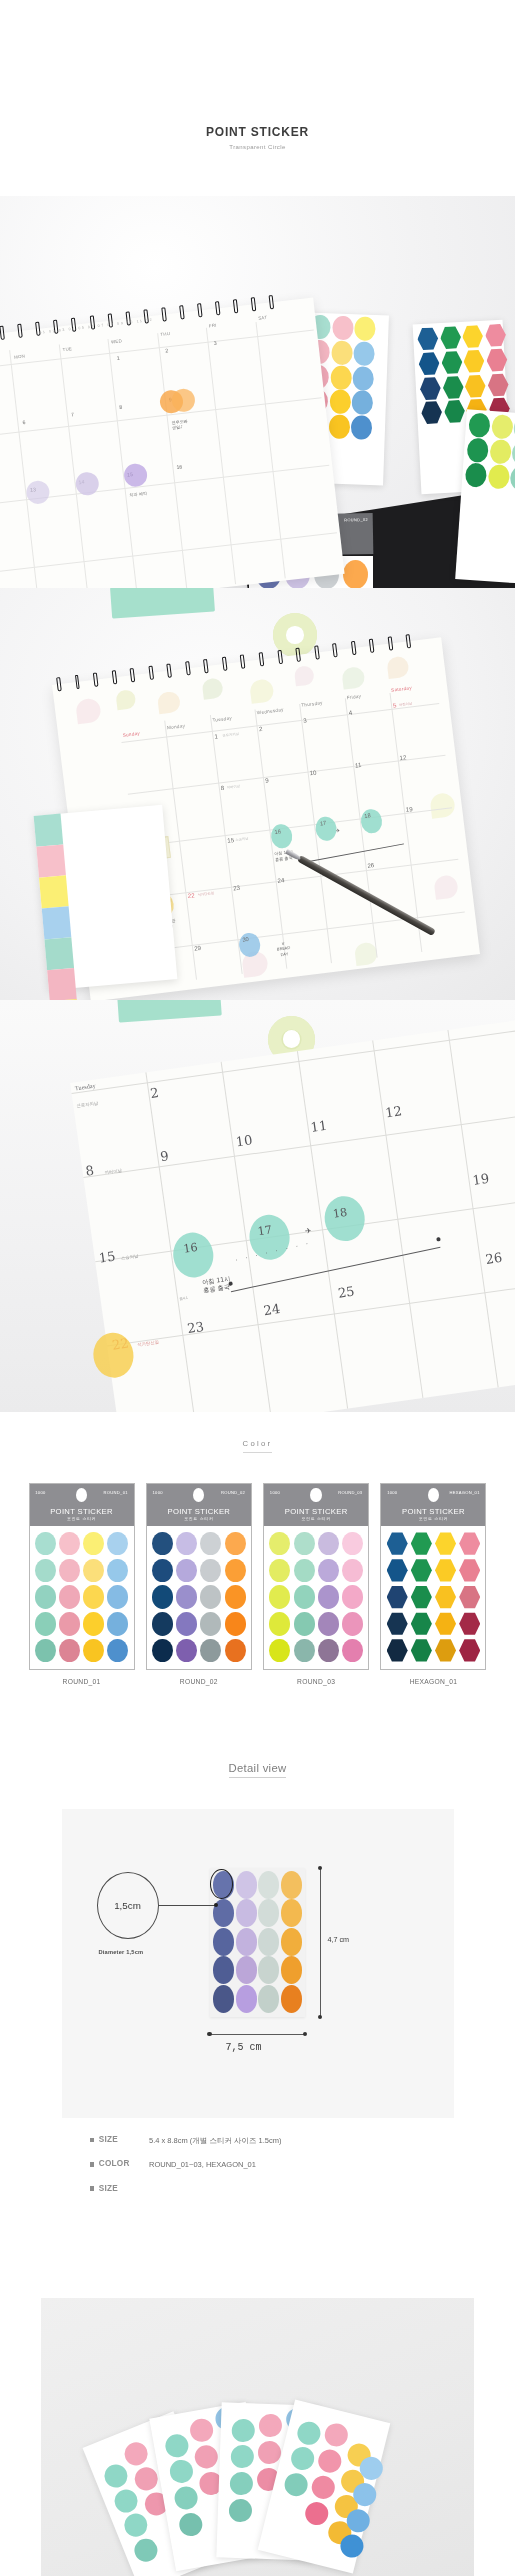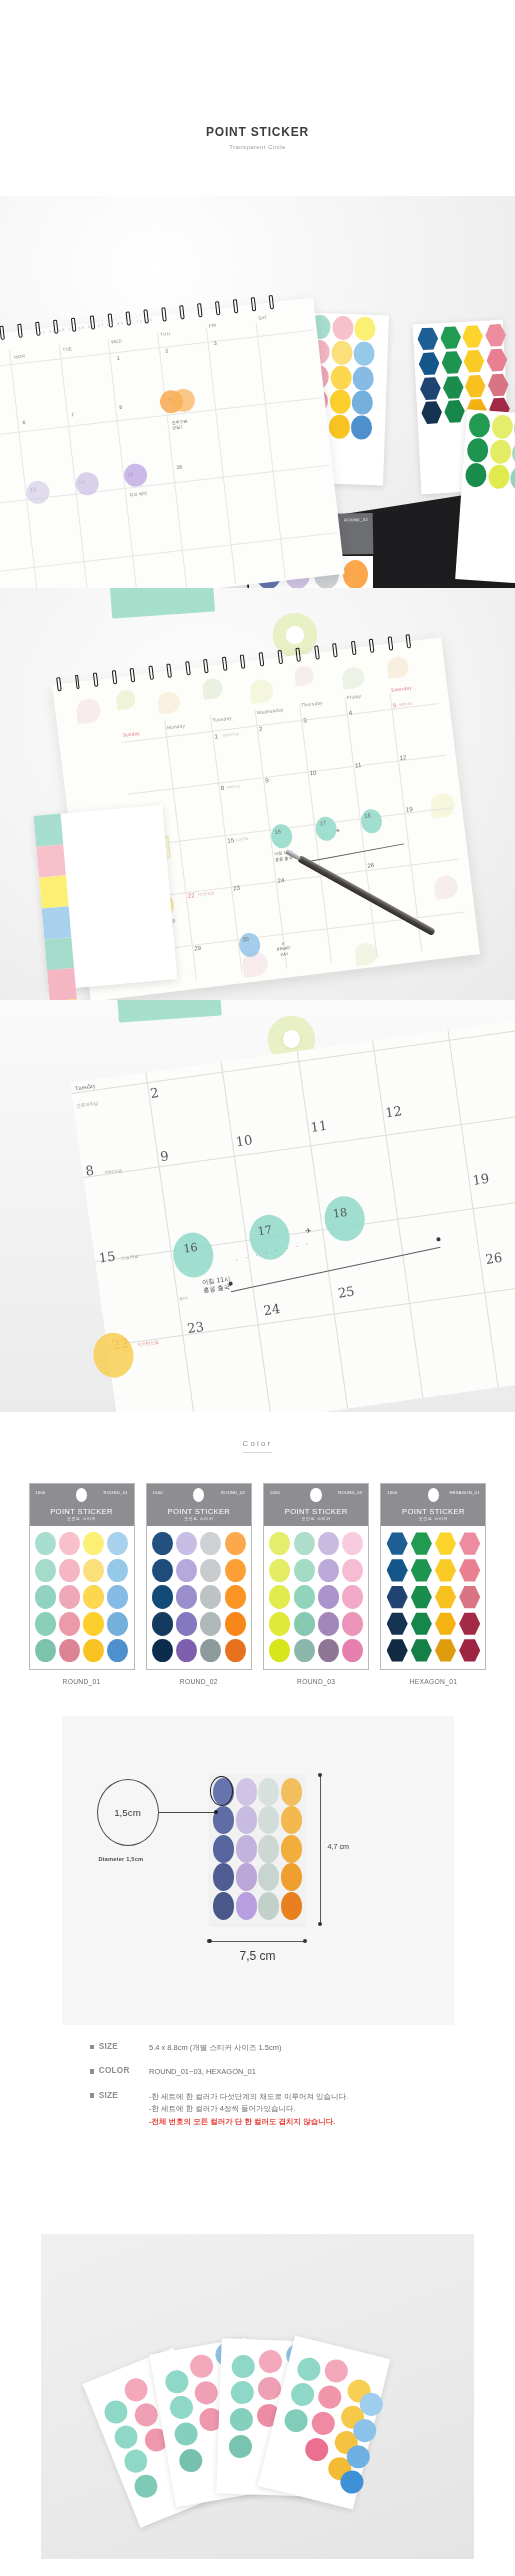--- a/index.html
+++ b/index.html
@@ -162,24 +162,24 @@
       background:#5b5b5b; }
   .dim-v:before,.dim-v:after{content:'';position:absolute;left:-1.8px;width:4.1px;height:4.1px;
       border-radius:50%;background:#333;}
   .dim-v:before{top:-2.1px;} .dim-v:after{bottom:-2.1px;}
   .dim-v-lbl { position:absolute; left:266px; top:126px; font-size:7.2px; color:#3c3c3c; }
   .dim-h { position:absolute; left:148px; top:225px; width:95px; height:0.5px;
       background:#5b5b5b; }
   .dim-h:before,.dim-h:after{content:'';position:absolute;top:-1.8px;width:4.1px;height:4.1px;
       border-radius:50%;background:#333;}
   .dim-h:before{left:-2.1px;} .dim-h:after{right:-2.1px;}
-  .dim-h-lbl { position:absolute; left:178px; top:233px; font-size:12px; color:#3c3c3c; }
-
-  
-  .specs { width:371px; margin:12px auto; }
+  .dim-h-lbl { position:absolute; left:164px; top:233px; font-size:10px; color:#3c3c3c;font-family:Liberation Mono, monospace; }
+
+  
+  .specs { width:371px; margin:12px auto;text-align:center; }
   .spec-row { display:flex; margin-bottom:11.3px; }
   .spec-key { width:77px; display:flex; align-items:flex-start; gap:4.6px;
       flex-shrink:0; padding-left:17.5px; }
   .spec-key .bullet { width:4.6px; height:4.6px; background:#8d8d8d; margin-top:2.6px;
       flex-shrink:0; }
   .spec-key .kt { font-size:8.2px; font-weight:bold; color:#8d8d8d; letter-spacing:0.3px; }
   .spec-val { font-size:7.5px; color:#6b6b6b; line-height:1.72; }
   .spec-val .red { color:#e8443c; font-weight:bold; }
 
   
@@ -656,20 +656,23 @@
             <span class="sw hex" style="background: rgb(18, 42, 66);"></span>
             <span class="sw hex" style="background: rgb(21, 128, 70);"></span>
             <span class="sw hex" style="background: rgb(221, 157, 15);"></span>
             <span class="sw hex" style="background: rgb(158, 36, 67);"></span>
           </div>
         </div>
         <div class="label">HEXAGON_01</div>
       </div>
     </div>
 
+  <div style="padding-top:77px;" class="sec-head">
+    <span class="t dv">Detail view</span>
+  </div>
 
   <div class="detail-wrap" style="margin-top:31px;">
     <div class="dv-sheet" id="dv-sheet">
         <div class="col" style="left: 3.1px;">
           <div class="cd" style="background: rgb(102, 115, 172);"></div>
           <div class="cd" style="background: rgb(95, 108, 165);"></div>
           <div class="cd" style="background: rgb(87, 101, 158);"></div>
           <div class="cd" style="background: rgb(79, 93, 148);"></div>
           <div class="cd" style="background: rgb(74, 87, 137);"></div>
         </div>
@@ -723,25 +726,20 @@
           <span class="kt">COLOR</span>
         </div>
         <div class="spec-val">
           <div>ROUND_01~03, HEXAGON_01</div>
         </div>
       </div>
       <div class="spec-row">
         <div class="spec-key">
           <span class="bullet"></span>
           <span class="kt">SIZE</span>
-        </div>
-        <div class="spec-val">
-          <div>-한 세트에 한 컬러가 다섯단계의 채도로 이루어져 있습니다.</div>
-          <div>-한 세트에 한 컬러가 4장씩 들어가있습니다.</div>
-          <div class="red">-전체 번호의 모든 컬러가 단 한 컬러도 겹치지 않습니다.</div>
         </div>
       </div>
     </div>
 
   <div class="photo p4">
     <div class="bg">
       <div class="fansheet" style="left:67px;top:126px;transform:rotate(-22deg);">
         <span class="fc" style="left:9.3px;top:27px;background:#8fd7c6;"></span>
         <span class="fc" style="left:9.3px;top:54px;background:#8fd7c6;"></span>
         <span class="fc" style="left:9.3px;top:80px;background:#8fd7c6;"></span>

